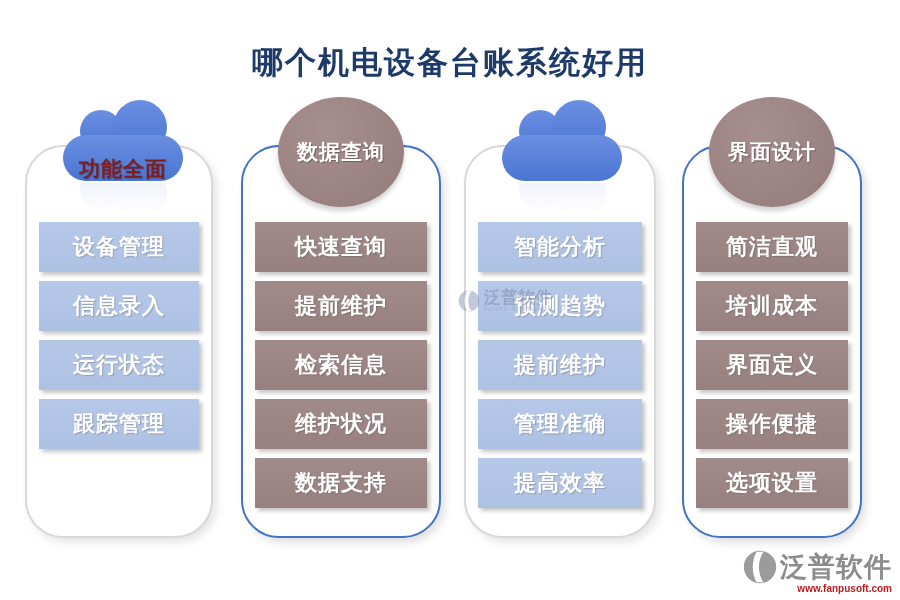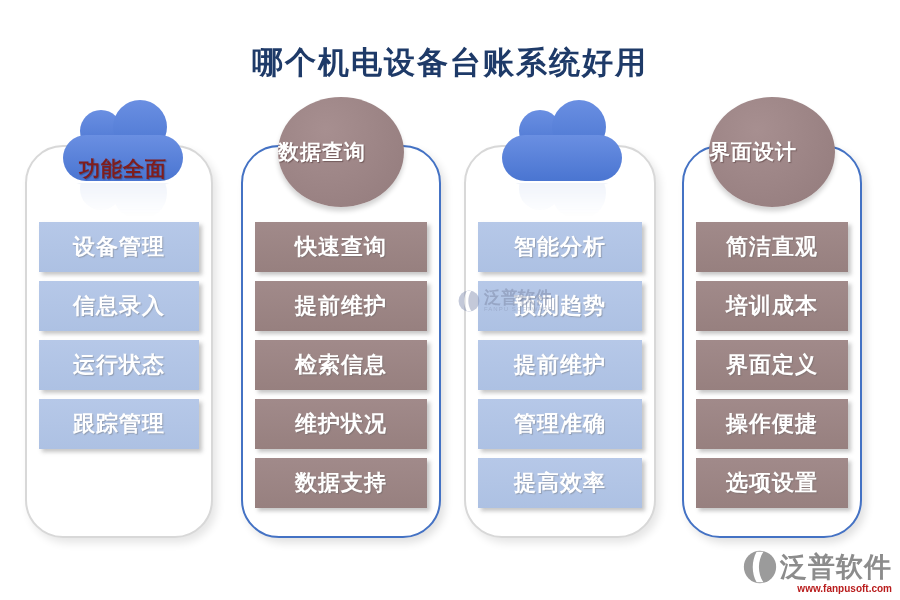--- a/index.html
+++ b/index.html
@@ -28,21 +28,21 @@
   .cloud-reflection{position:absolute;top:88px;left:0;width:124px;height:42px;overflow:hidden;
                     opacity:0.18;transform:scaleY(-1);
                     -webkit-mask-image:linear-gradient(to top,rgba(0,0,0,0.7),transparent 80%);
                     mask-image:linear-gradient(to top,rgba(0,0,0,0.7),transparent 80%);}
 
   
   .circle-header{position:absolute;top:-50px;left:50%;transform:translateX(-50%);
                  width:126px;height:110px;border-radius:50%;z-index:3;
                  background:radial-gradient(circle at 38% 30%,#A78F90 0%,#9C8485 55%,#937B7C 100%);
                  box-shadow:0 4px 5px rgba(0,0,0,0.18);}
-  .circle-label{position:absolute;left:0;top:50%;transform:translateY(-50%);width:100%;text-align:left;
+  .circle-label{position:absolute;left:0;top:50%;transform:translateY(-50%);width:100%;text-align:center;
                 color:#ffffff;font-size:21px;font-weight:bold;letter-spacing:1px;
                 text-shadow:1px 1px 1px rgba(80,55,55,0.55);}
 
   
   .items{position:absolute;top:75px;left:0;width:100%;}
   .item{height:50px;line-height:50px;margin:0 12px 9px 12px;text-align:center;
         color:#ffffff;font-size:22px;font-weight:bold;letter-spacing:1px;
         box-shadow:3px 3px 4px rgba(110,110,110,0.40);
         text-shadow:1px 1px 1px rgba(90,90,90,0.35);}
   .item-blue{background:linear-gradient(#B6C8E8,#ADC1E3);}

